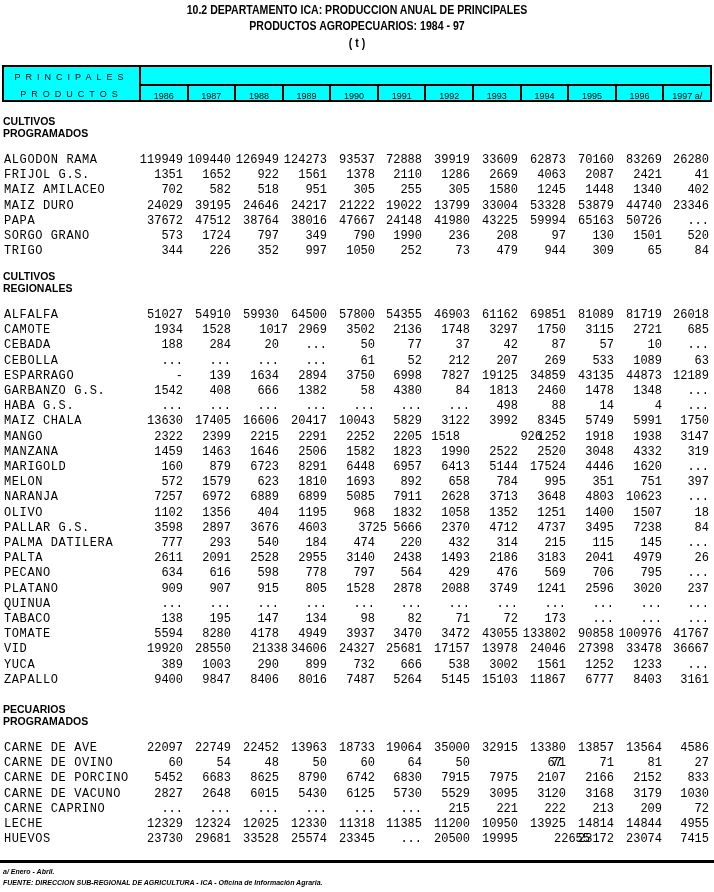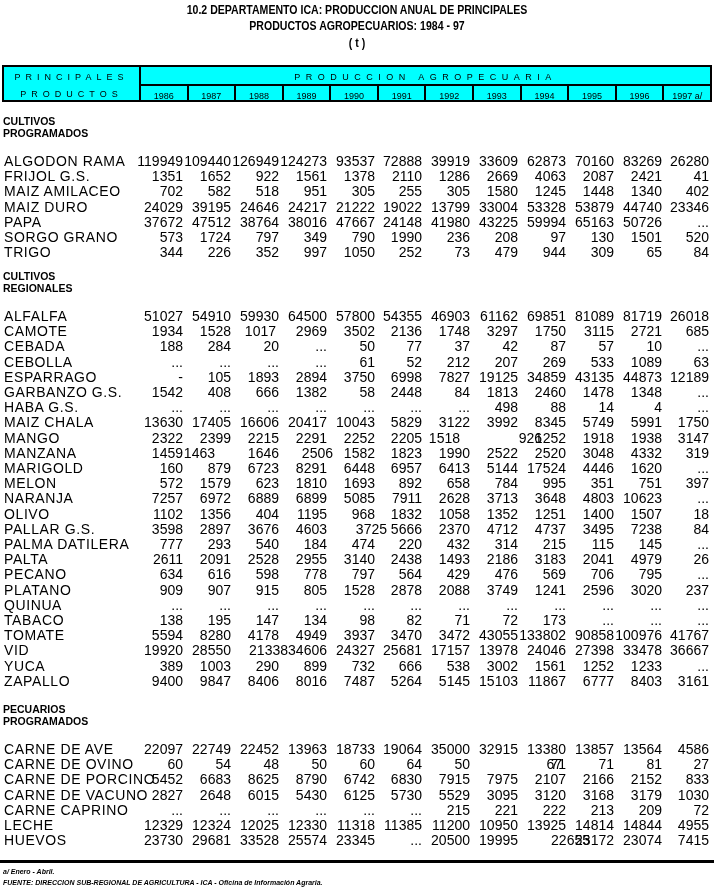--- a/index.html
+++ b/index.html
@@ -20,41 +20,40 @@
   .hdr .lab1 { top: 5px; }
   .hdr .lab2 { top: 22px; }
   .hdr .top-title { position: absolute; left: 137px; right: 0; top: 5px; text-align: center;
                     font-size: 9px; letter-spacing: 5.5px; }
   .hdr .years { position: absolute; left: 137px; right: 0; top: 17px; height: 16px;
                 border-top: 2px solid #000; display: flex; }
   .hdr .yr { flex: 1; border-left: 2px solid #000; font-size: 9px; text-align: center;
              line-height: 20px; }
   .hdr .yr:first-child { border-left: none; }
   .section { position: absolute; left: 3px; font-weight: bold; font-size: 10.5px; line-height: 12px; }
-  .row { position: absolute; left: 0; width: 631px; height: 15px; font-size: 14px; }
+  .row { position: absolute; left: 0; width: 631px; height: 15px; font-size: 12px; font-family: Liberation Mono, monospace; }
   .row .name { position: absolute; left: 4px; top: 0; letter-spacing: 0.6px; }
   .row .v { position: absolute; top: 0; width: 48px; text-align: right; }
   .rule { position: absolute; left: 0; top: 860px; width: 714px; height: 3px; background: #000; }
   .foot { position: absolute; left: 3px; font-size: 7px; font-style: italic; font-weight: bold; }
   .f1 { top: 868px; }
   .f2 { top: 879px; }
 </style>
 </head>
 <body>
 
 <div class="title t1">10.2  DEPARTAMENTO ICA: PRODUCCION ANUAL DE PRINCIPALES</div>
 <div class="title t2">PRODUCTOS AGROPECUARIOS: 1984 - 97</div>
 <div class="title t3">( t )</div>
 
 <div class="hdr">
   <div class="left">
     <div class="lab lab1">PRINCIPALES</div>
     <div class="lab lab2">PRODUCTOS</div>
   </div>
-  <div class="top-title">PRODUCCION   AGROPECUARIA</div>
   <div class="years" id="years">
       <div class="yr">1986</div>
       <div class="yr">1987</div>
       <div class="yr">1988</div>
       <div class="yr">1989</div>
       <div class="yr">1990</div>
       <div class="yr">1991</div>
       <div class="yr">1992</div>
       <div class="yr">1993</div>
       <div class="yr">1994</div>
@@ -186,21 +185,21 @@
       <span class="v" style="left: 470px;">61162</span>
       <span class="v" style="left: 518px;">69851</span>
       <span class="v" style="left: 566px;">81089</span>
       <span class="v" style="left: 614px;">81719</span>
       <span class="v" style="left: 661px;">26018</span>
     </div>
     <div class="row" style="top: 323.2px;">
       <span class="name">CAMOTE</span>
       <span class="v" style="left: 135px;">1934</span>
       <span class="v" style="left: 183px;">1528</span>
-      <span class="v" style="left: 228px;">1017</span>
+      <span class="v" style="left: 240px;">1017</span>
       <span class="v" style="left: 279px;">2969</span>
       <span class="v" style="left: 327px;">3502</span>
       <span class="v" style="left: 374px;">2136</span>
       <span class="v" style="left: 422px;">1748</span>
       <span class="v" style="left: 470px;">3297</span>
       <span class="v" style="left: 518px;">1750</span>
       <span class="v" style="left: 566px;">3115</span>
       <span class="v" style="left: 614px;">2721</span>
       <span class="v" style="left: 661px;">685</span>
     </div>
@@ -230,40 +229,40 @@
       <span class="v" style="left: 422px;">212</span>
       <span class="v" style="left: 470px;">207</span>
       <span class="v" style="left: 518px;">269</span>
       <span class="v" style="left: 566px;">533</span>
       <span class="v" style="left: 614px;">1089</span>
       <span class="v" style="left: 661px;">63</span>
     </div>
     <div class="row" style="top: 368.8px;">
       <span class="name">ESPARRAGO</span>
       <span class="v" style="left: 135px;">-</span>
-      <span class="v" style="left: 183px;">105</span>
-      <span class="v" style="left: 231px;">1893</span>
+      <span class="v" style="left: 183px;">139</span>
+      <span class="v" style="left: 231px;">1634</span>
       <span class="v" style="left: 279px;">2894</span>
       <span class="v" style="left: 327px;">3750</span>
       <span class="v" style="left: 374px;">6998</span>
       <span class="v" style="left: 422px;">7827</span>
       <span class="v" style="left: 470px;">19125</span>
       <span class="v" style="left: 518px;">34859</span>
       <span class="v" style="left: 566px;">43135</span>
       <span class="v" style="left: 614px;">44873</span>
       <span class="v" style="left: 661px;">12189</span>
     </div>
     <div class="row" style="top: 384px;">
       <span class="name">GARBANZO G.S.</span>
       <span class="v" style="left: 135px;">1542</span>
       <span class="v" style="left: 183px;">408</span>
       <span class="v" style="left: 231px;">666</span>
       <span class="v" style="left: 279px;">1382</span>
       <span class="v" style="left: 327px;">58</span>
-      <span class="v" style="left: 374px;">2448</span>
+      <span class="v" style="left: 374px;">4380</span>
       <span class="v" style="left: 422px;">84</span>
       <span class="v" style="left: 470px;">1813</span>
       <span class="v" style="left: 518px;">2460</span>
       <span class="v" style="left: 566px;">1478</span>
       <span class="v" style="left: 614px;">1348</span>
       <span class="v" style="left: 661px;">...</span>
     </div>
     <div class="row" style="top: 399.2px;">
       <span class="name">HABA G.S.</span>
       <span class="v" style="left: 135px;">...</span>
@@ -305,23 +304,23 @@
       <span class="v" style="left: 412px;">1518</span>
       <span class="v" style="left: 494px;">926</span>
       <span class="v" style="left: 518px;">1252</span>
       <span class="v" style="left: 566px;">1918</span>
       <span class="v" style="left: 614px;">1938</span>
       <span class="v" style="left: 661px;">3147</span>
     </div>
     <div class="row" style="top: 444.8px;">
       <span class="name">MANZANA</span>
       <span class="v" style="left: 135px;">1459</span>
-      <span class="v" style="left: 167px;">1463</span>
+      <span class="v" style="left: 183px;">1463</span>
       <span class="v" style="left: 231px;">1646</span>
-      <span class="v" style="left: 285px;">2506</span>
+      <span class="v" style="left: 279px;">2506</span>
       <span class="v" style="left: 327px;">1582</span>
       <span class="v" style="left: 374px;">1823</span>
       <span class="v" style="left: 422px;">1990</span>
       <span class="v" style="left: 470px;">2522</span>
       <span class="v" style="left: 518px;">2520</span>
       <span class="v" style="left: 566px;">3048</span>
       <span class="v" style="left: 614px;">4332</span>
       <span class="v" style="left: 661px;">319</span>
     </div>
     <div class="row" style="top: 460px;">

